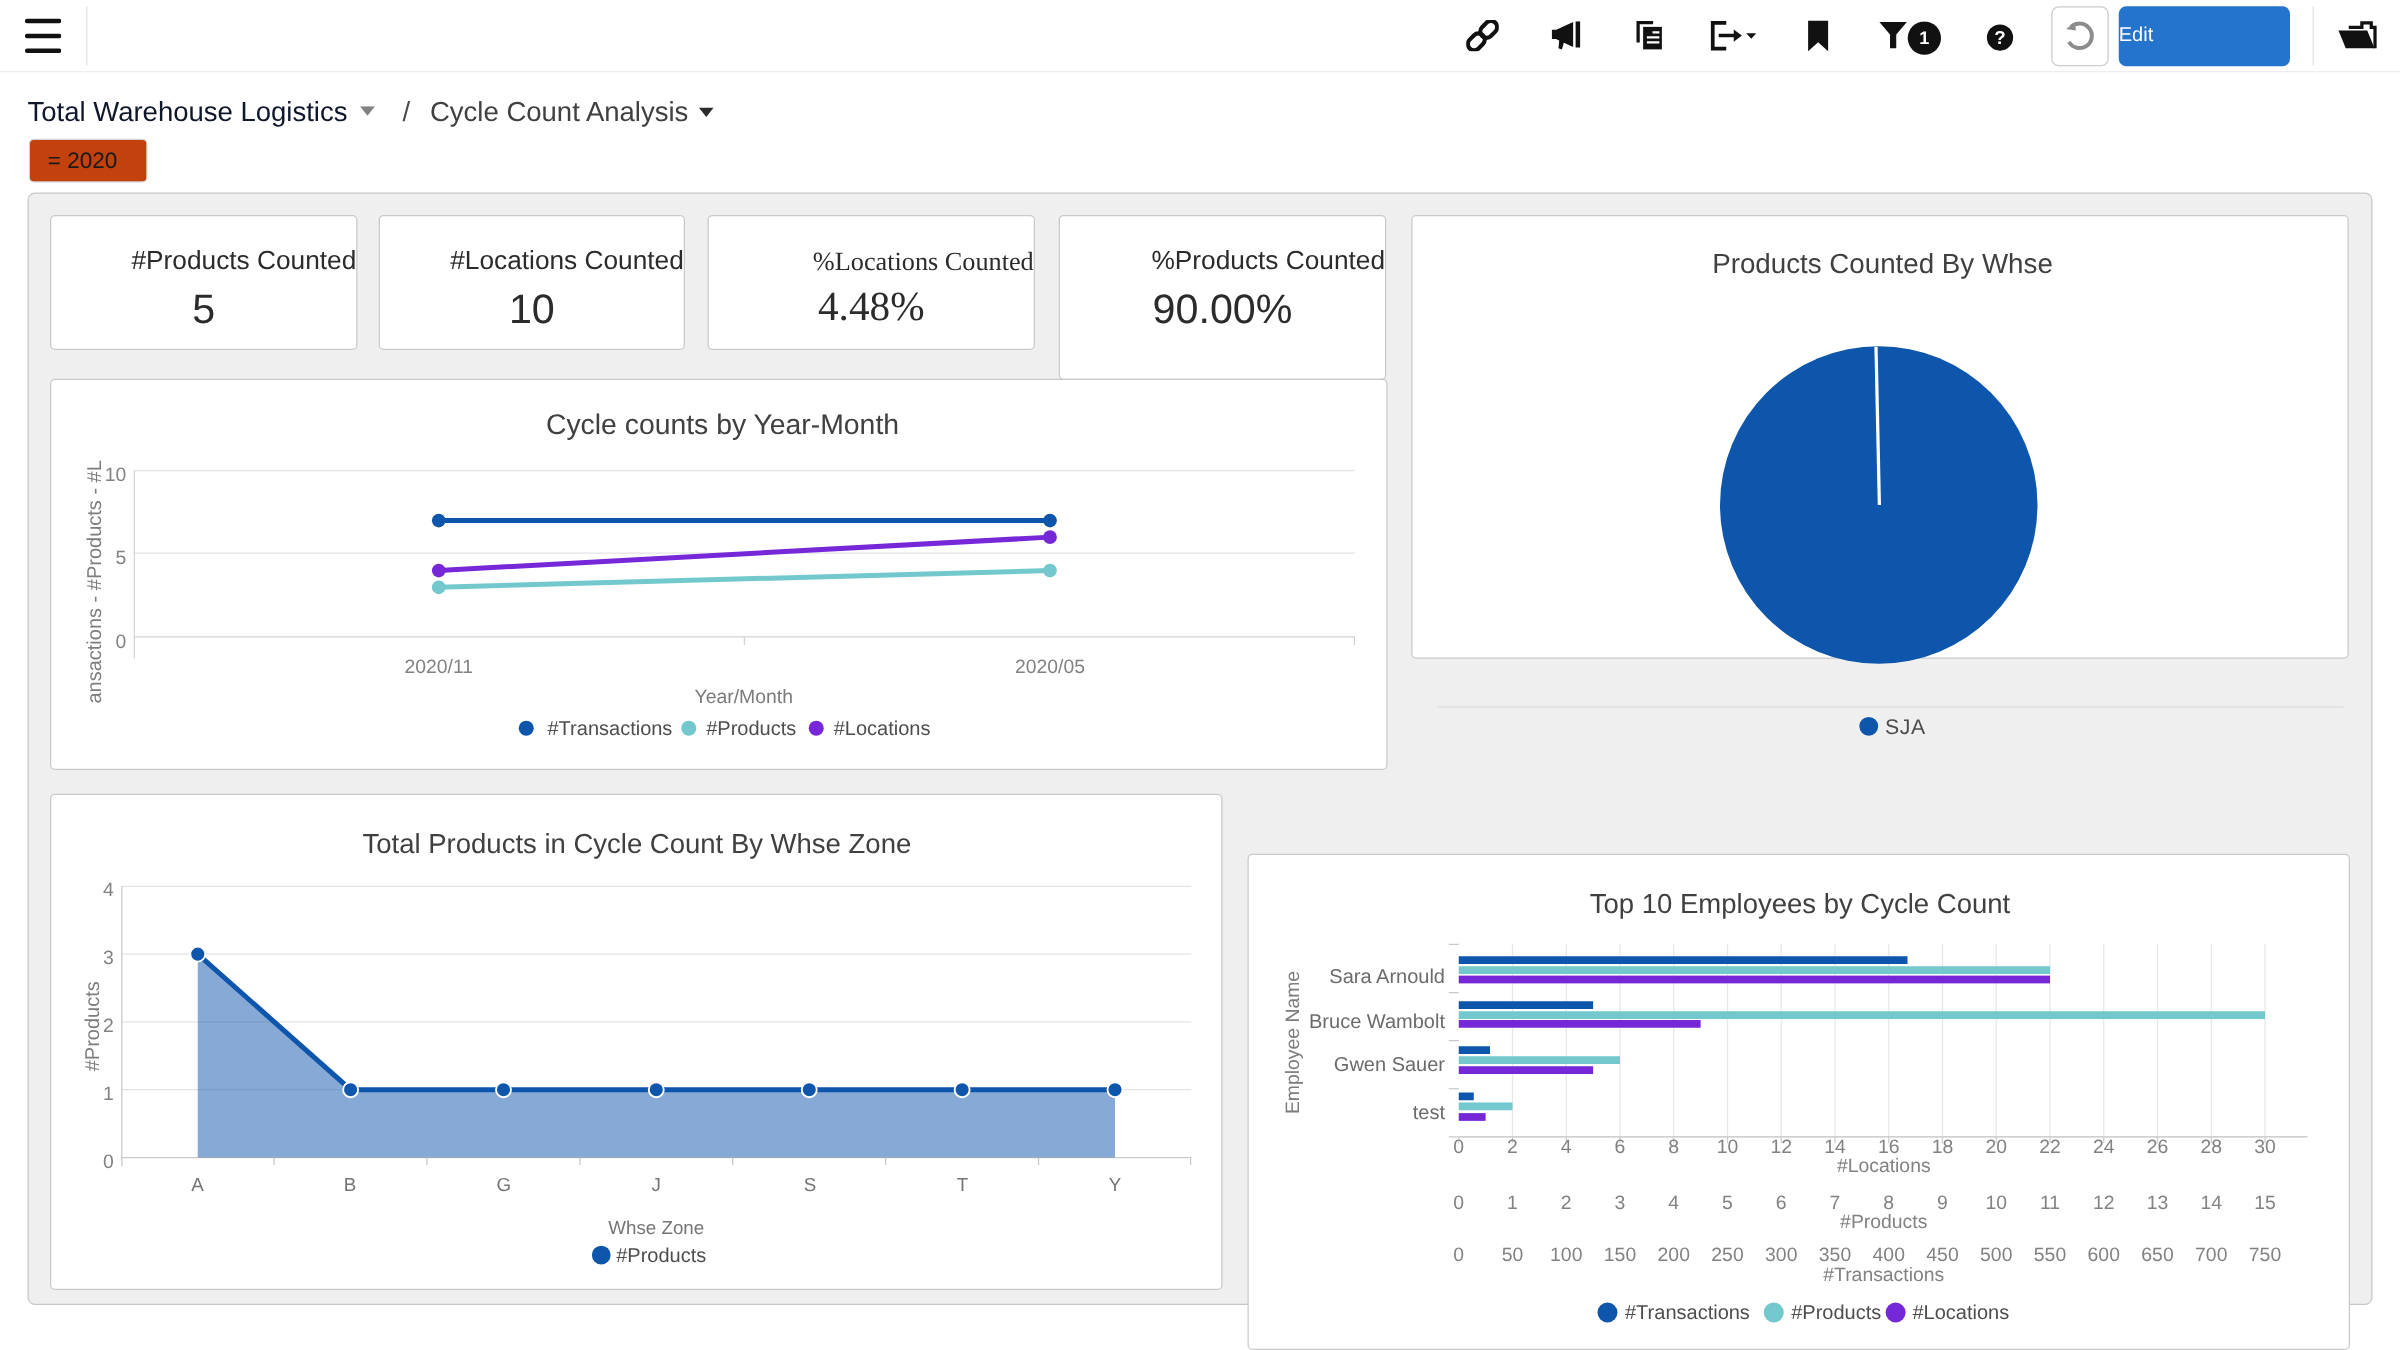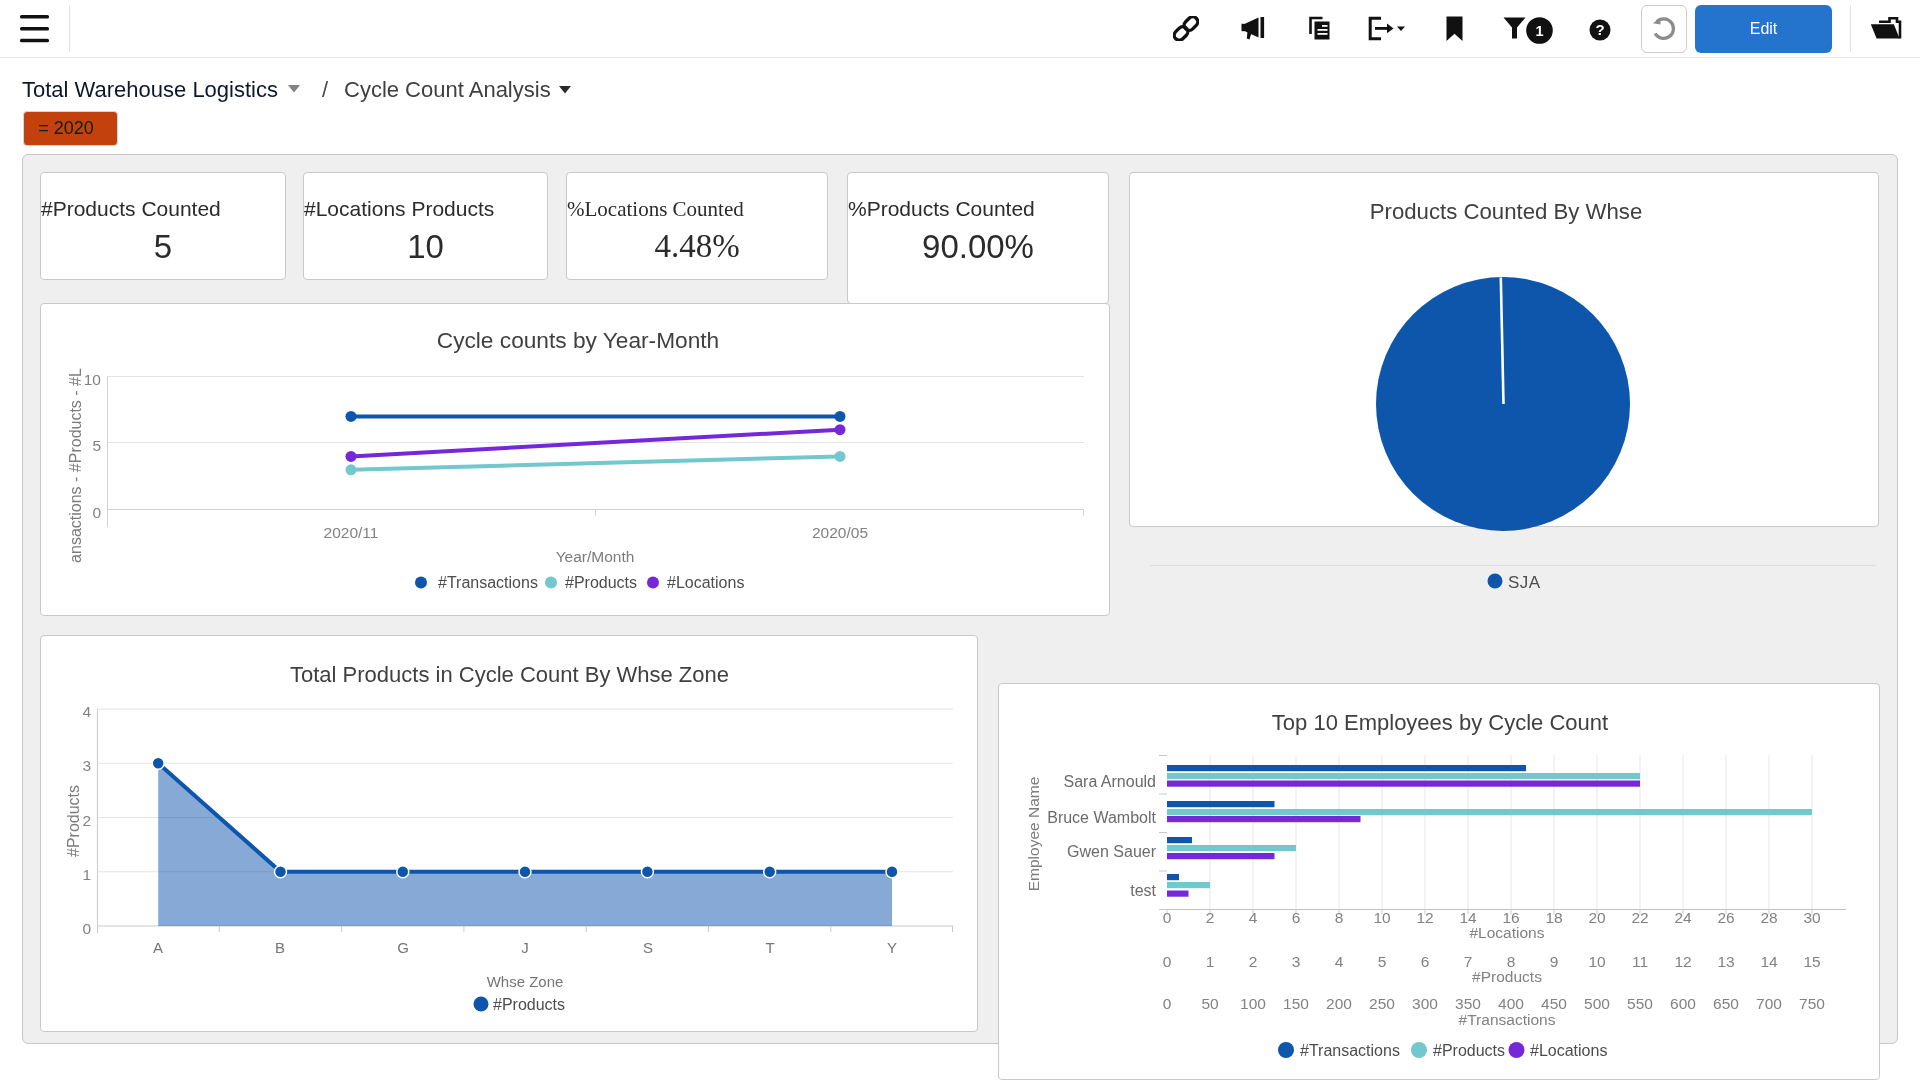--- a/index.html
+++ b/index.html
@@ -3,21 +3,21 @@
 <meta charset="utf-8">
 <style>
   * { margin:0; padding:0; box-sizing:border-box; }
   html,body { width:1920px; height:1080px; background:#fff; font-family:"Liberation Sans", sans-serif; overflow:hidden; }
   .abs { position:absolute; }
   #header { position:absolute; left:0; top:0; width:1920px; height:58px; background:#fff; border-bottom:1px solid #e9e9e9; }
   .vdiv { position:absolute; width:1px; background:#e2e2e2; top:5px; height:47px; }
   #crumbs { position:absolute; left:0; top:58px; width:1920px; height:96px; background:#fff; }
   #container { position:absolute; left:22px; top:154px; width:1876px; height:890px; background:#efefef; border:1px solid #c6c6c6; border-radius:6px; }
   .card { position:absolute; background:#fff; border:1px solid #c9c9c9; border-radius:4px; }
-  .kpi-t { width:100%; text-align:left; position:absolute; font-size:21px; color:#2b2b2b; }
+  .kpi-t { width:100%; text-align:right; position:absolute; font-size:21px; color:#2b2b2b; }
   .kpi-v { width:100%; text-align:center; position:absolute; font-size:33px; color:#2b2b2b; }
   svg text { font-family:"Liberation Sans", sans-serif; }
 </style>
 </head>
 <body>
 <div id="header">
   <svg class="abs" style="left:20px;top:14px" width="29" height="29" viewBox="0 0 29 29">
     <rect x="0" y="1" width="29" height="3.6" rx="1.6" fill="#111"></rect>
     <rect x="0" y="13" width="29" height="3.6" rx="1.6" fill="#111"></rect>
     <rect x="0" y="24.7" width="29" height="3.6" rx="1.6" fill="#111"></rect>
@@ -67,21 +67,21 @@
     <circle cx="11" cy="11" r="10.5" fill="#111"></circle>
     <text x="11" y="16.2" font-size="15" font-weight="bold" fill="#fff" text-anchor="middle">?</text>
   </svg>
 
   <div class="abs" style="left:1641px;top:5px;width:46px;height:48px;background:#fff;border:1px solid #ccc;border-radius:6px;"></div>
   <svg class="abs" style="left:1652px;top:17px" width="24" height="24" viewBox="0 0 24 24">
     <path d="M 4.77 4.67 A 9.8 9.8 0 1 1 3.17 16.5" fill="none" stroke="#8c8c8c" stroke-width="3.2"></path>
     <polygon points="0.8,6.2 8.2,1.0 8.6,7.4" fill="#8c8c8c"></polygon>
   </svg>
 
-  <div class="abs" style="left:1695px;top:5px;width:137px;height:48px;background:#2474cd;border-radius:6px;color:#fff;font-size:16px;text-align:center;line-height:48px;">Edit</div>
+  <div class="abs" style="left:1695px;top:5px;width:137px;height:48px;background:#2474cd;border-radius:6px;color:#fff;font-size:16px;line-height:48px;">Edit</div>
   <div class="vdiv" style="left:1850px"></div>
 
   <svg class="abs" style="left:1866px;top:16px" width="36" height="24" viewBox="0 0 36 24">
     <path d="M34 22.5 V5.8 H31 V2.3 H23.5 V5.8 H13" fill="none" stroke="#111" stroke-width="2.6"></path>
     <polygon points="4.8,8.3 27.8,8.3 33.6,22.5 10.6,22.5" fill="#111"></polygon>
   </svg>
 </div>
 <div id="crumbs">
   <div class="abs" style="left:22px;top:19px;font-size:22px;color:#0f172a;">Total Warehouse Logistics</div>
   <svg class="abs" style="left:288px;top:27px" width="12" height="8">
@@ -94,21 +94,21 @@
     </svg>
   <div class="abs" style="left:23px;top:53px;width:95px;height:35px;background:#c2410c;border:1px solid #d4d4d4;border-radius:4px;font-size:18px;color:#1a1a1a;text-align:center;line-height:33px;padding-right:9px;">= 2020</div>
 </div>
 <div id="container"></div>
 
 <div class="card" style="left:40px;top:172px;width:246px;height:108px;">
   <div class="kpi-t" style="top:24px">#Products Counted</div>
   <div class="kpi-v" style="top:55px">5</div>
 </div>
 <div class="card" style="left:303px;top:172px;width:245px;height:108px;">
-  <div class="kpi-t" style="top:24px">#Locations Products</div>
+  <div class="kpi-t" style="top:24px">#Locations Counted</div>
   <div class="kpi-v" style="top:55px">10</div>
 </div>
 <div class="card" style="left:566px;top:172px;width:262px;height:108px;font-family:Liberation Serif, serif;">
   <div class="kpi-t" style="top:24px">%Locations Counted</div>
   <div class="kpi-v" style="top:55px">4.48%</div>
 </div>
 <div class="card" style="left:847px;top:172px;width:262px;height:132px;">
   <div class="kpi-t" style="top:24px">%Products Counted</div>
   <div class="kpi-v" style="top:55px">90.00%</div>
 </div>

